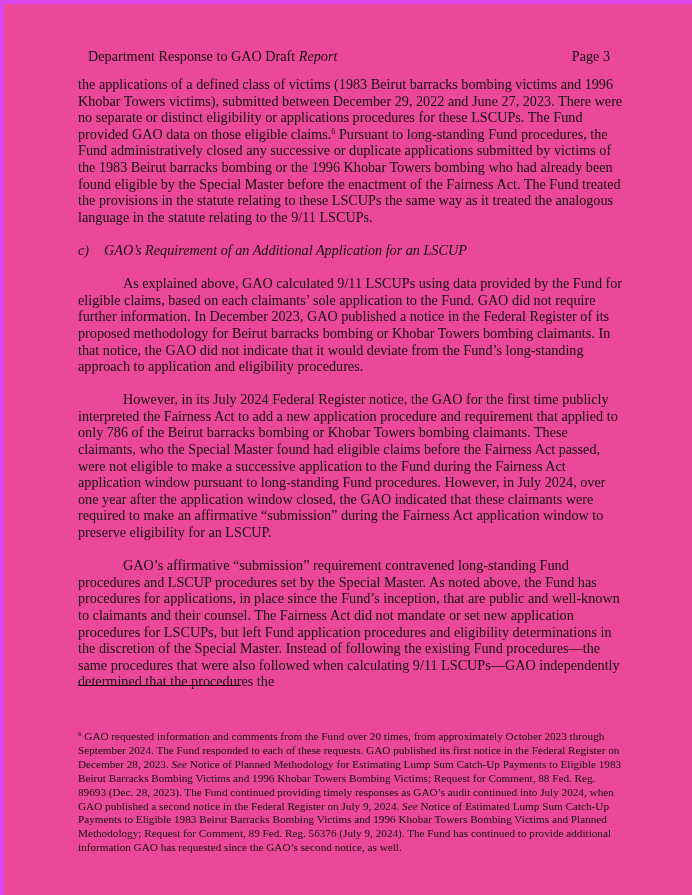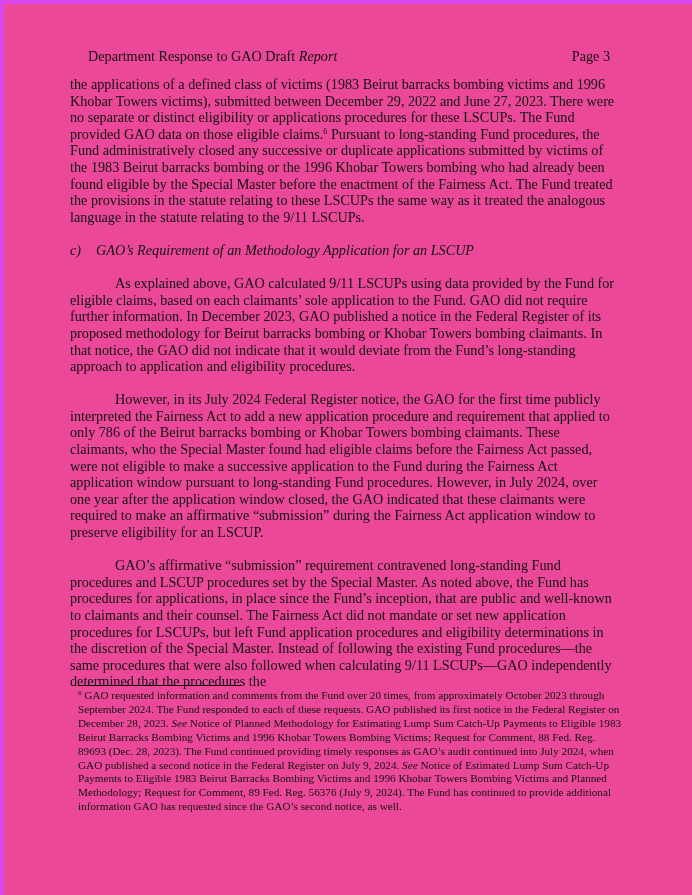--- a/index.html
+++ b/index.html
@@ -10,52 +10,52 @@
     border: 4px solid #d946ef;
     background: #ec4899;
     font-family: "Liberation Serif", serif;
     color: #111;
   }
   .header {
     position: absolute; top: 44px; left: 84px; right: 84px;
     font-size: 14.2px; display: flex; justify-content: space-between;
   }
   .body {
-    position: absolute; top: 72px; left: 66px; width: 548px;
+    position: absolute; top: 72px; left: 74px; width: 548px;
     font-size: 14.2px; line-height: 16.6px;
   }
   .body p { margin: 0 0 16.6px 0; }
   .indent { text-indent: 45px; }
   .heading { font-style: italic; margin: 0 0 16.6px 14px; }
   .heading .lbl { display: inline-block; width: 26px; }
   sup { font-size: 8px; vertical-align: 5px; line-height: 0; }
   .fn-rule {
     position: absolute; top: 681px; left: 74px; width: 163px; height: 0;
     border-top: 1px solid #000;
   }
   .footnote {
-    position: absolute; top: 685px; left: 74px; width: 548px;
+    position: absolute; top: 726px; left: 74px; width: 548px;
     font-size: 11.2px; line-height: 13.9px;
   }
   .footnote sup { font-size: 7px; vertical-align: 4px; }
   i { font-style: italic; }
 </style>
 </head>
 <body>
 
 <div class="page">
   <div class="header">
     <span><span>Department Response to GAO Draft </span><i>Report</i></span>
     <span>Page 3</span>
   </div>
 
   <div class="body">
     <p><span>the applications of a defined class of victims (1983 Beirut barracks bombing victims and 1996 Khobar Towers victims), submitted between December 29, 2022 and June 27, 2023.  There were no separate or distinct eligibility or applications procedures for these LSCUPs.  The Fund provided GAO data on those eligible claims.</span><sup>6</sup><span>  Pursuant to long-standing Fund procedures, the Fund administratively closed any successive or duplicate applications submitted by victims of the 1983 Beirut barracks bombing or the 1996 Khobar Towers bombing who had already been found eligible by the Special Master before the enactment of the Fairness Act.  The Fund treated the provisions in the statute relating to these LSCUPs the same way as it treated the analogous language in the statute relating to the 9/11 LSCUPs.</span></p>
 
-    <p class="heading"><span class="lbl">c)</span><span>GAO’s Requirement of an Methodology Application for an LSCUP</span></p>
+    <p class="heading"><span class="lbl">c)</span><span>GAO’s Requirement of an Additional Application for an LSCUP</span></p>
 
     <p class="indent">As explained above, GAO calculated 9/11 LSCUPs using data provided by the Fund for eligible claims, based on each claimants’ sole application to the Fund.  GAO did not require further information.  In December 2023, GAO published a notice in the Federal Register of its proposed methodology for Beirut barracks bombing or Khobar Towers bombing claimants.  In that notice, the GAO did not indicate that it would deviate from the Fund’s long-standing approach to application and eligibility procedures.</p>
     <p class="indent">However, in its July 2024 Federal Register notice, the GAO for the first time publicly interpreted the Fairness Act to add a new application procedure and requirement that applied to only 786 of the Beirut barracks bombing or Khobar Towers bombing claimants.  These claimants, who the Special Master found had eligible claims before the Fairness Act passed, were not eligible to make a successive application to the Fund during the Fairness Act application window pursuant to long-standing Fund procedures.  However, in July 2024, over one year after the application window closed, the GAO indicated that these claimants were required to make an affirmative “submission” during the Fairness Act application window to preserve eligibility for an LSCUP.</p>
     <p class="indent">GAO’s affirmative “submission” requirement contravened long-standing Fund procedures and LSCUP procedures set by the Special Master.  As noted above, the Fund has procedures for applications, in place since the Fund’s inception, that are public and well-known to claimants and their counsel.  The Fairness Act did not mandate or set new application procedures for LSCUPs, but left Fund application procedures and eligibility determinations in the discretion of the Special Master.  Instead of following the existing Fund procedures—the same procedures that were also followed when calculating 9/11 LSCUPs—GAO independently determined that the procedures the</p>
   </div>
 
   <div class="fn-rule"></div>
   <div class="footnote"><sup>6</sup><span> GAO requested information and comments from the Fund over 20 times, from approximately October 2023 through September 2024.  The Fund responded to each of these requests.  GAO published its first notice in the Federal Register on December 28, 2023.  </span><i>See</i><span> Notice of Planned Methodology for Estimating Lump Sum Catch-Up Payments to Eligible 1983 Beirut Barracks Bombing Victims and 1996 Khobar Towers Bombing Victims; Request for Comment, 88 Fed. Reg. 89693 (Dec. 28, 2023).  The Fund continued providing timely responses as GAO’s audit continued into July 2024, when GAO published a second notice in the Federal Register on July 9, 2024.  </span><i>See</i><span> Notice of Estimated Lump Sum Catch-Up Payments to Eligible 1983 Beirut Barracks Bombing Victims and 1996 Khobar Towers Bombing Victims and Planned Methodology; Request for Comment, 89 Fed. Reg. 56376 (July 9, 2024).  The Fund has continued to provide additional information GAO has requested since the GAO’s second notice, as well.</span></div>
 </div>
 

